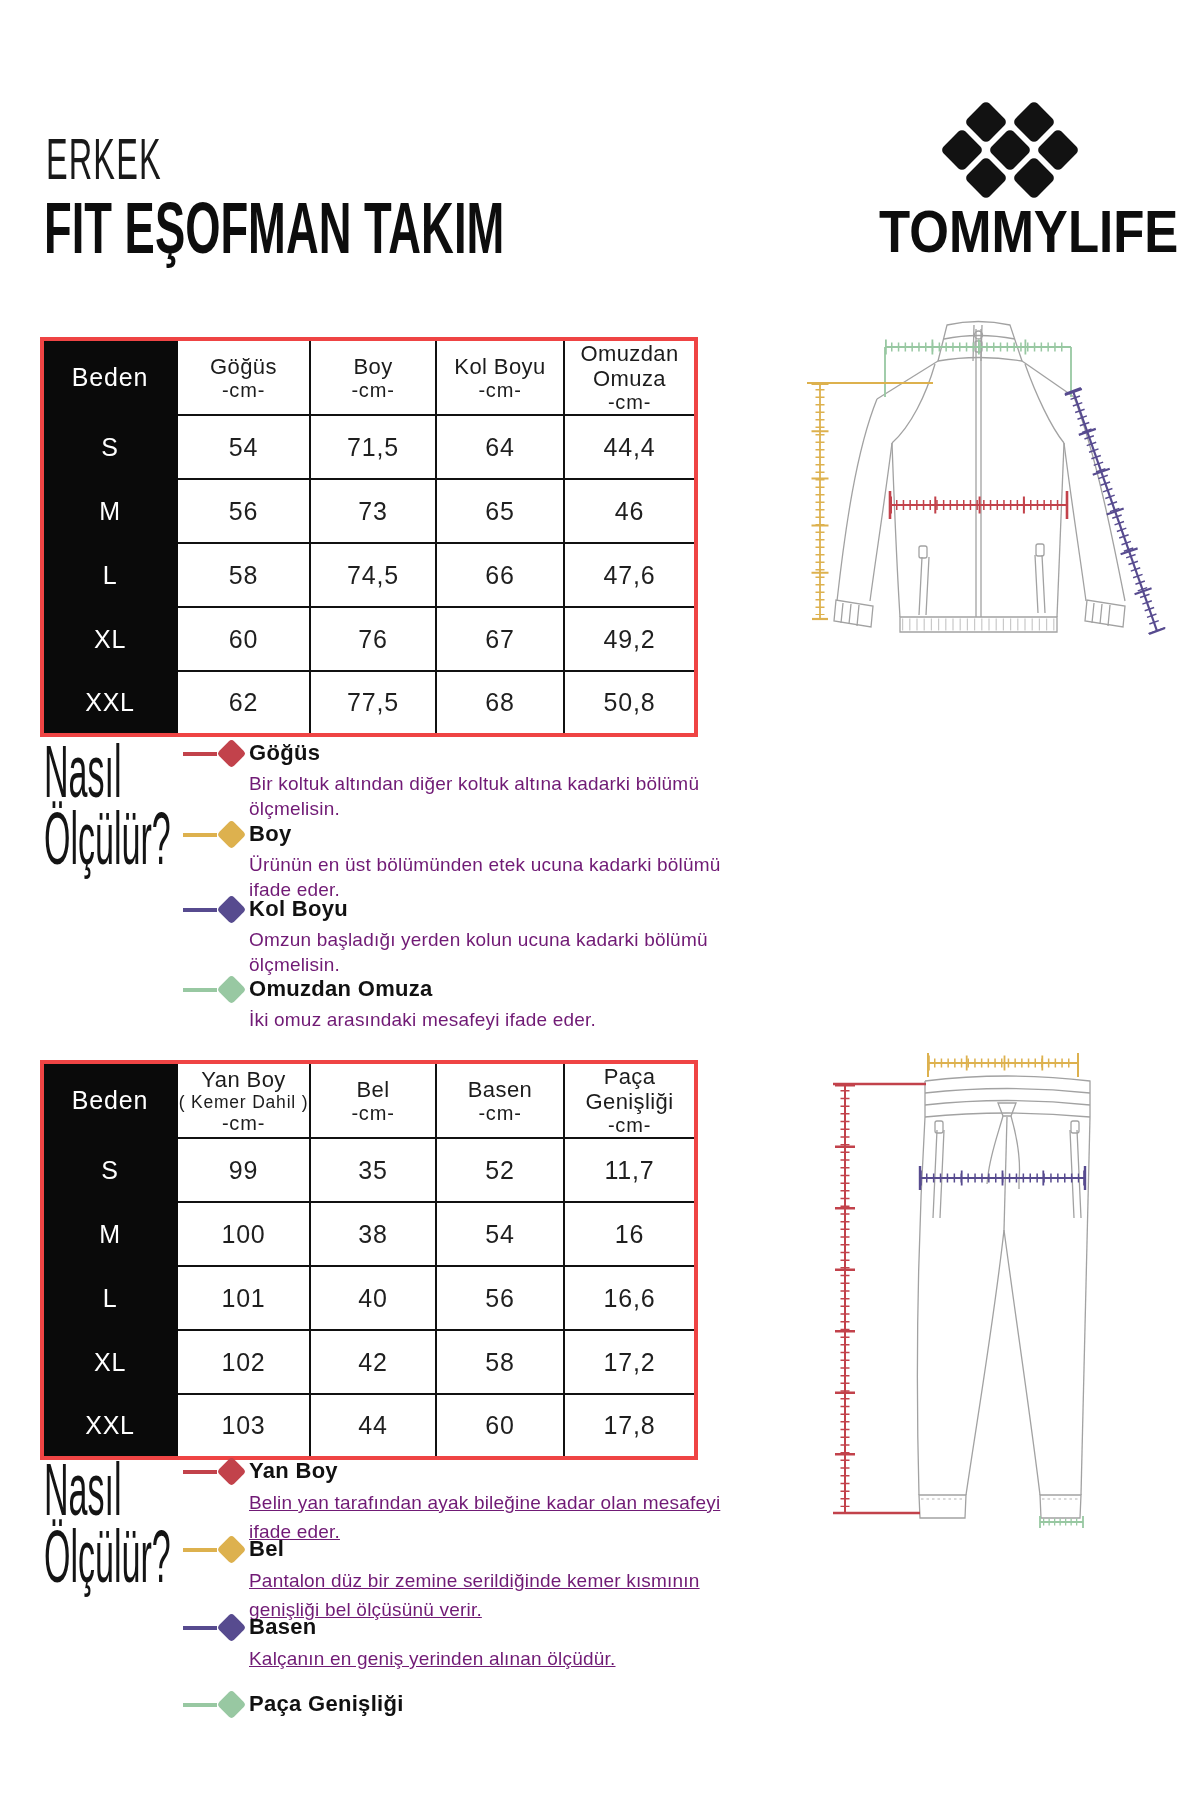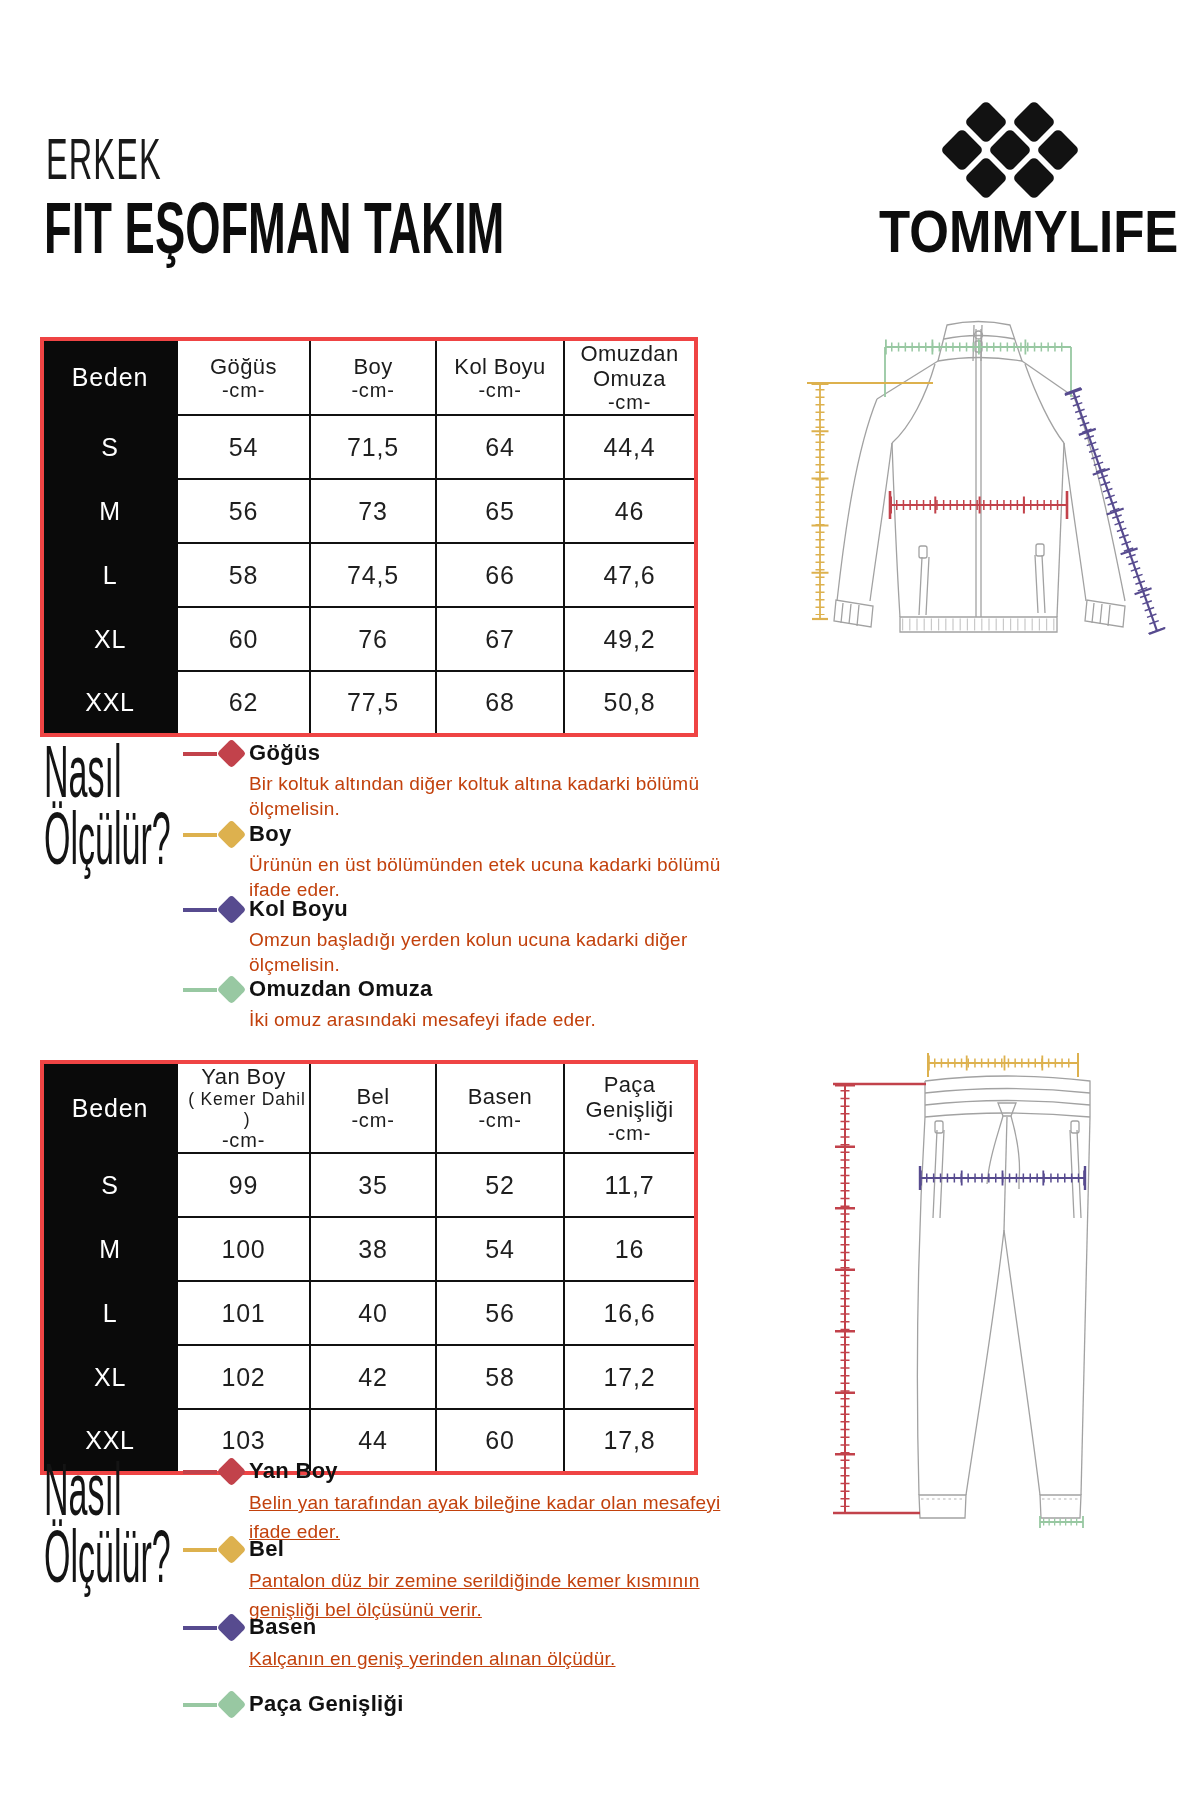--- a/index.html
+++ b/index.html
@@ -21,35 +21,35 @@
   
   .size-table{position:absolute;border-collapse:collapse;table-layout:fixed;
               border:4px solid #ef4444;background:#fff;}
   .size-table td{border:2.5px solid #111;text-align:center;vertical-align:middle;
                  padding:0;font-size:25px;color:#1f1f1f;letter-spacing:.8px;}
   .size-table tr.hrow{height:66px;}
   .size-table tr.drow{height:64px;}
   .size-col{background:#0a0a0a;color:#fff !important;border-color:#0a0a0a !important;
             font-size:25px;letter-spacing:1.2px;}
   .col-name{font-size:22px;line-height:25px;color:#1c1c1c;letter-spacing:.4px;}
-  .col-sub{font-size:17.5px;line-height:20px;color:#1c1c1c;padding-left:7px;}
+  .col-sub{font-size:17.5px;line-height:20px;color:#1c1c1c;}
   .col-unit{font-size:20px;line-height:23px;color:#1c1c1c;}
 
   
   .howto-heading{position:absolute;left:44px;font-size:74px;font-weight:400;color:#141414;
                  transform:scaleX(.46);transform-origin:left top;line-height:67px;
                  white-space:nowrap;}
   .legend-item{position:absolute;left:249px;width:495px;}
   .legend-marker{position:absolute;left:-66px;top:2px;width:62px;height:24px;}
   .marker-line{position:absolute;left:0;top:10px;width:34px;height:3.5px;background:currentColor;}
   .marker-diamond{position:absolute;right:3px;top:1px;width:21px;height:21px;border-radius:4px;
                   background:currentColor;transform:rotate(45deg);}
   .mc-red{color:#c2424b;} .mc-gold{color:#ddb14e;} .mc-purple{color:#574b8f;} .mc-green{color:#98c8a2;}
   .legend-title{font-size:22px;font-weight:700;color:#111;letter-spacing:.3px;margin:0 0 5px 0;line-height:26px;}
-  .legend-desc{font-size:19px;color:#c2410c;line-height:25px;letter-spacing:.2px;}
+  .legend-desc{font-size:19px;color:#701a75;line-height:25px;letter-spacing:.2px;}
   .lh2 .legend-desc{line-height:28.5px;text-decoration:underline;}
 
   .illu{position:absolute;pointer-events:none;}
 </style>
 </head>
 <body>
 
 <div id="page">
 
   <div class="cat-title">ERKEK</div>
@@ -214,21 +214,21 @@
       </div>
     <div class="legend-title">Boy</div>
     <div class="legend-desc">Ürünün en üst bölümünden etek ucuna kadarki bölümü ifade eder.</div>
   </div>
   <div class="legend-item" style="top:896px;">
     <div class="legend-marker mc-purple">
         <span class="marker-line"></span>
         <span class="marker-diamond"></span>
       </div>
     <div class="legend-title">Kol Boyu</div>
-    <div class="legend-desc">Omzun başladığı yerden kolun ucuna kadarki diğer ölçmelisin.</div>
+    <div class="legend-desc">Omzun başladığı yerden kolun ucuna kadarki bölümü ölçmelisin.</div>
   </div>
   <div class="legend-item" style="top:976px;">
     <div class="legend-marker mc-green">
         <span class="marker-line"></span>
         <span class="marker-diamond"></span>
       </div>
     <div class="legend-title">Omuzdan Omuza</div>
     <div class="legend-desc">İki omuz arasındaki mesafeyi ifade eder.</div>
   </div>
 

